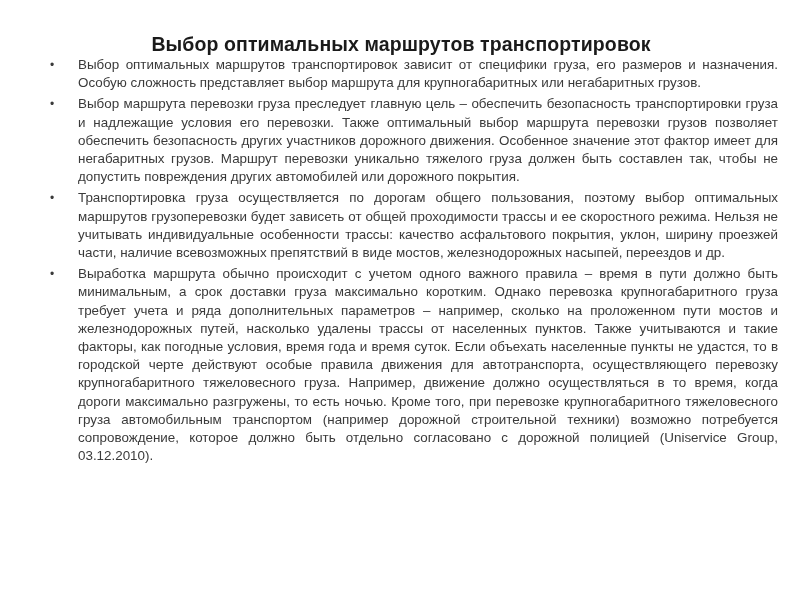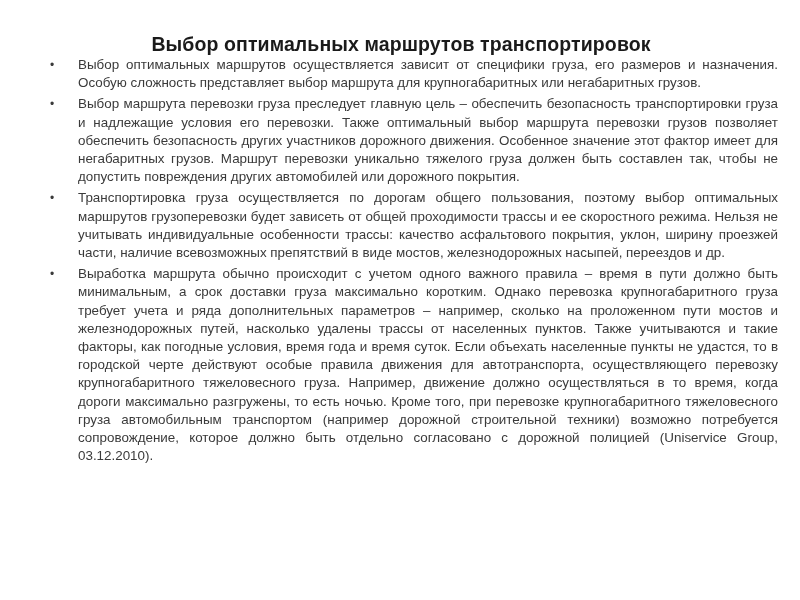--- a/index.html
+++ b/index.html
@@ -56,21 +56,21 @@
     }
   </style>
 </head>
 <body>
 
 <h1 class="slide-title">Выбор оптимальных маршрутов транспортировок</h1>
 
 <ul class="bullet-list">
   <li class="bullet-item">
     <span class="bullet-dot">•</span>
-    <span class="bullet-text">Выбор оптимальных маршрутов осуществляется зависит от специфики груза, его размеров и назначения. Особую сложность представляет выбор маршрута для крупногабаритных или негабаритных грузов.</span>
+    <span class="bullet-text">Выбор оптимальных маршрутов транспортировок зависит от специфики груза, его размеров и назначения. Особую сложность представляет выбор маршрута для крупногабаритных или негабаритных грузов.</span>
   </li>
   <li class="bullet-item">
     <span class="bullet-dot">•</span>
     <span class="bullet-text">Выбор маршрута перевозки груза преследует главную цель – обеспечить безопасность транспортировки груза и надлежащие условия его перевозки. Также оптимальный выбор маршрута перевозки грузов позволяет обеспечить безопасность других участников дорожного движения. Особенное значение этот фактор имеет для негабаритных грузов. Маршрут перевозки уникально тяжелого груза должен быть составлен так, чтобы не допустить повреждения других автомобилей или дорожного покрытия.</span>
   </li>
   <li class="bullet-item">
     <span class="bullet-dot">•</span>
     <span class="bullet-text">Транспортировка груза осуществляется по дорогам общего пользования, поэтому выбор оптимальных маршрутов грузоперевозки будет зависеть от общей проходимости трассы и ее скоростного режима. Нельзя не учитывать индивидуальные особенности трассы: качество асфальтового покрытия, уклон, ширину проезжей части, наличие всевозможных препятствий в виде мостов, железнодорожных насыпей, переездов и др.</span>
   </li>
   <li class="bullet-item">

